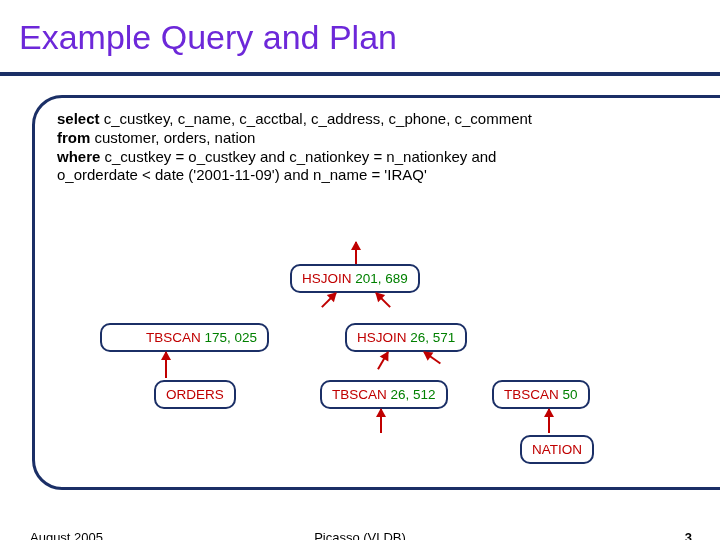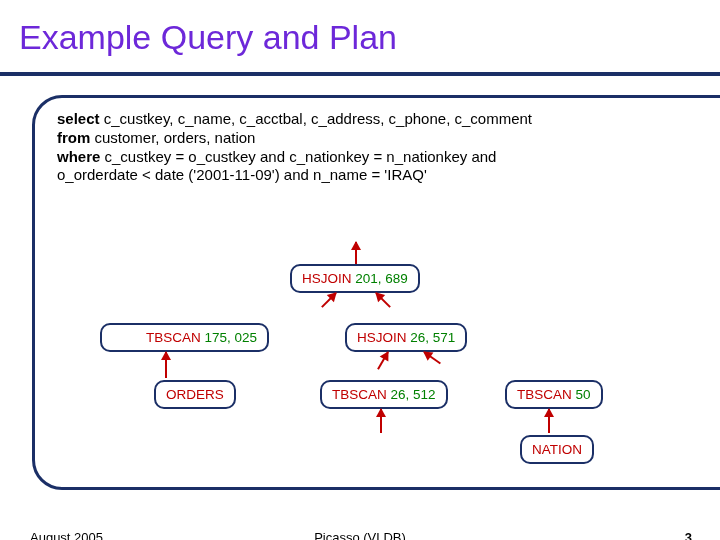--- a/index.html
+++ b/index.html
@@ -143,21 +143,21 @@
     <div class="arrow" style="left:352px; top:254px; height:20px; transform:rotate(30deg); transform-origin:top center;"></div>
     <div class="arrow" style="left:388px; top:254px; height:20px; transform:rotate(-55deg); transform-origin:top center;"></div>
 
     <div class="node" style="left:285px; top:282px;">
       <span class="op">TBSCAN</span>
       <span class="card">26, 512</span>
     </div>
     <div class="arrow" style="left:345px; top:311px; height:24px;"></div>
 
 
-    <div class="node" style="left:470px; top:282px;text-align:center;">
+    <div class="node" style="left:457px; top:282px;text-align:center;">
       <span class="op">TBSCAN</span>
       <span class="card">50</span>
     </div>
     <div class="arrow" style="left:513px; top:311px; height:24px;"></div>
 
     <div class="node leaf" style="left:485px; top:337px;">
       <span class="op">NATION</span>
     </div>
 
   </div>

